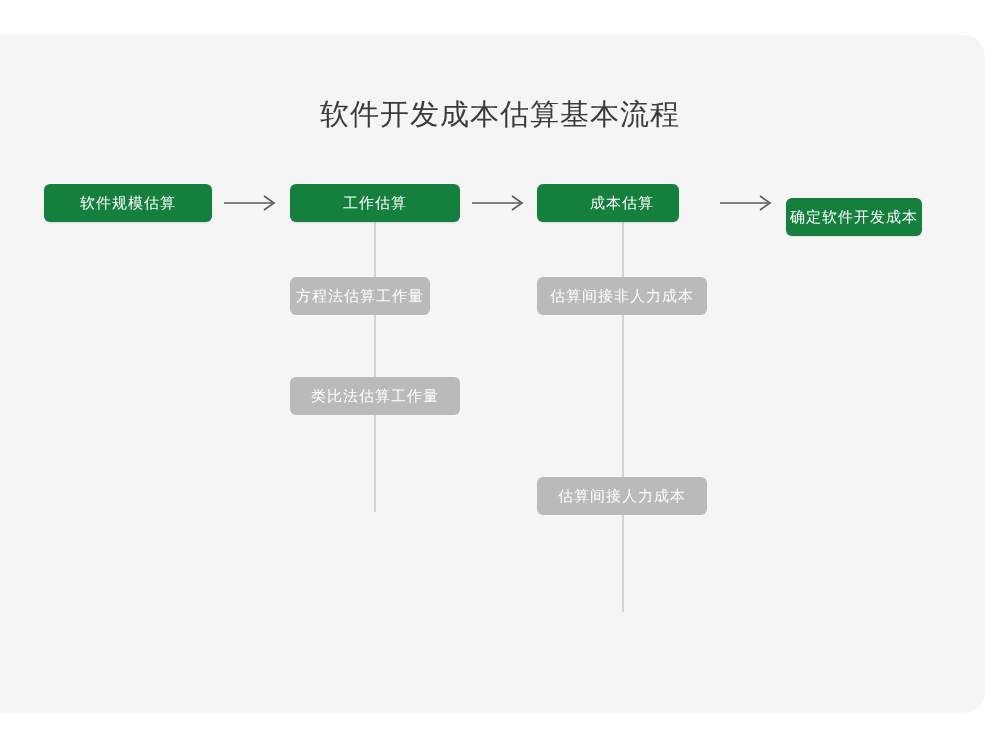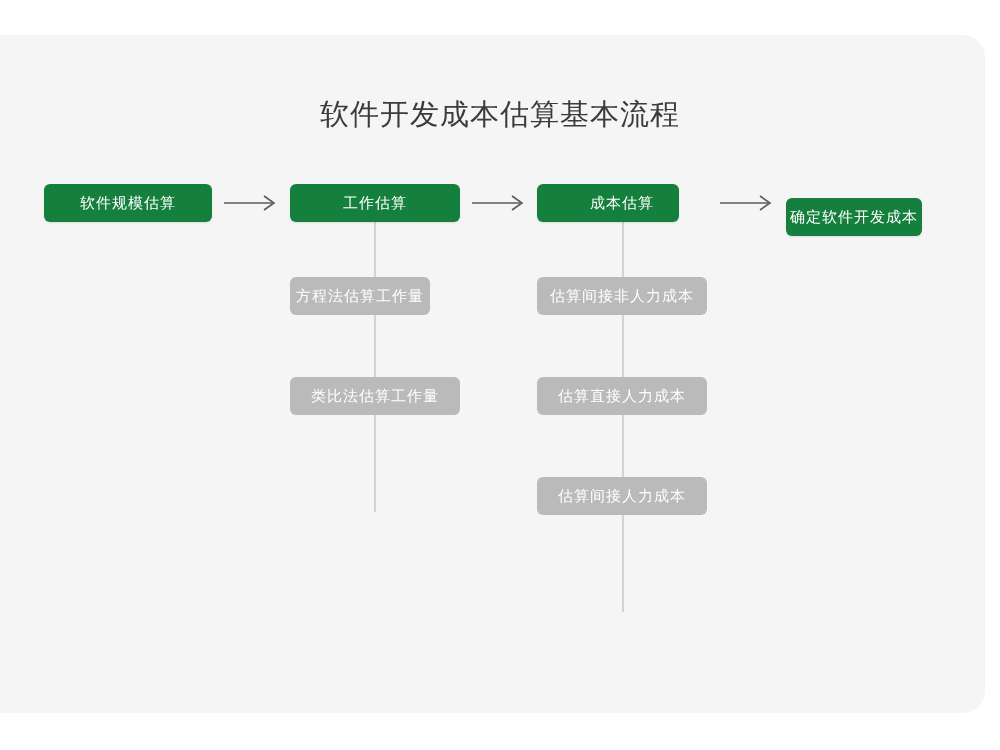--- a/index.html
+++ b/index.html
@@ -126,18 +126,17 @@
     </svg>
   </div>
 
   <div class="substep" style="left:290px; top:277px; width:140px;">方程法估算工作量</div>
 
   <div class="substep" style="left:290px; top:377px; width:170px;">类比法估算工作量</div>
 
 
   <div class="substep" style="left:537px; top:277px; width:170px;">估算间接非人力成本</div>
 
-  <div class="substep" style="left:537px; top:377px; width:170px;">估算直接人力成本</div>
 
   <div class="substep" style="left:537px; top:477px; width:170px;">估算间接人力成本</div>
 
 
 </div>
 
 </body></html>

